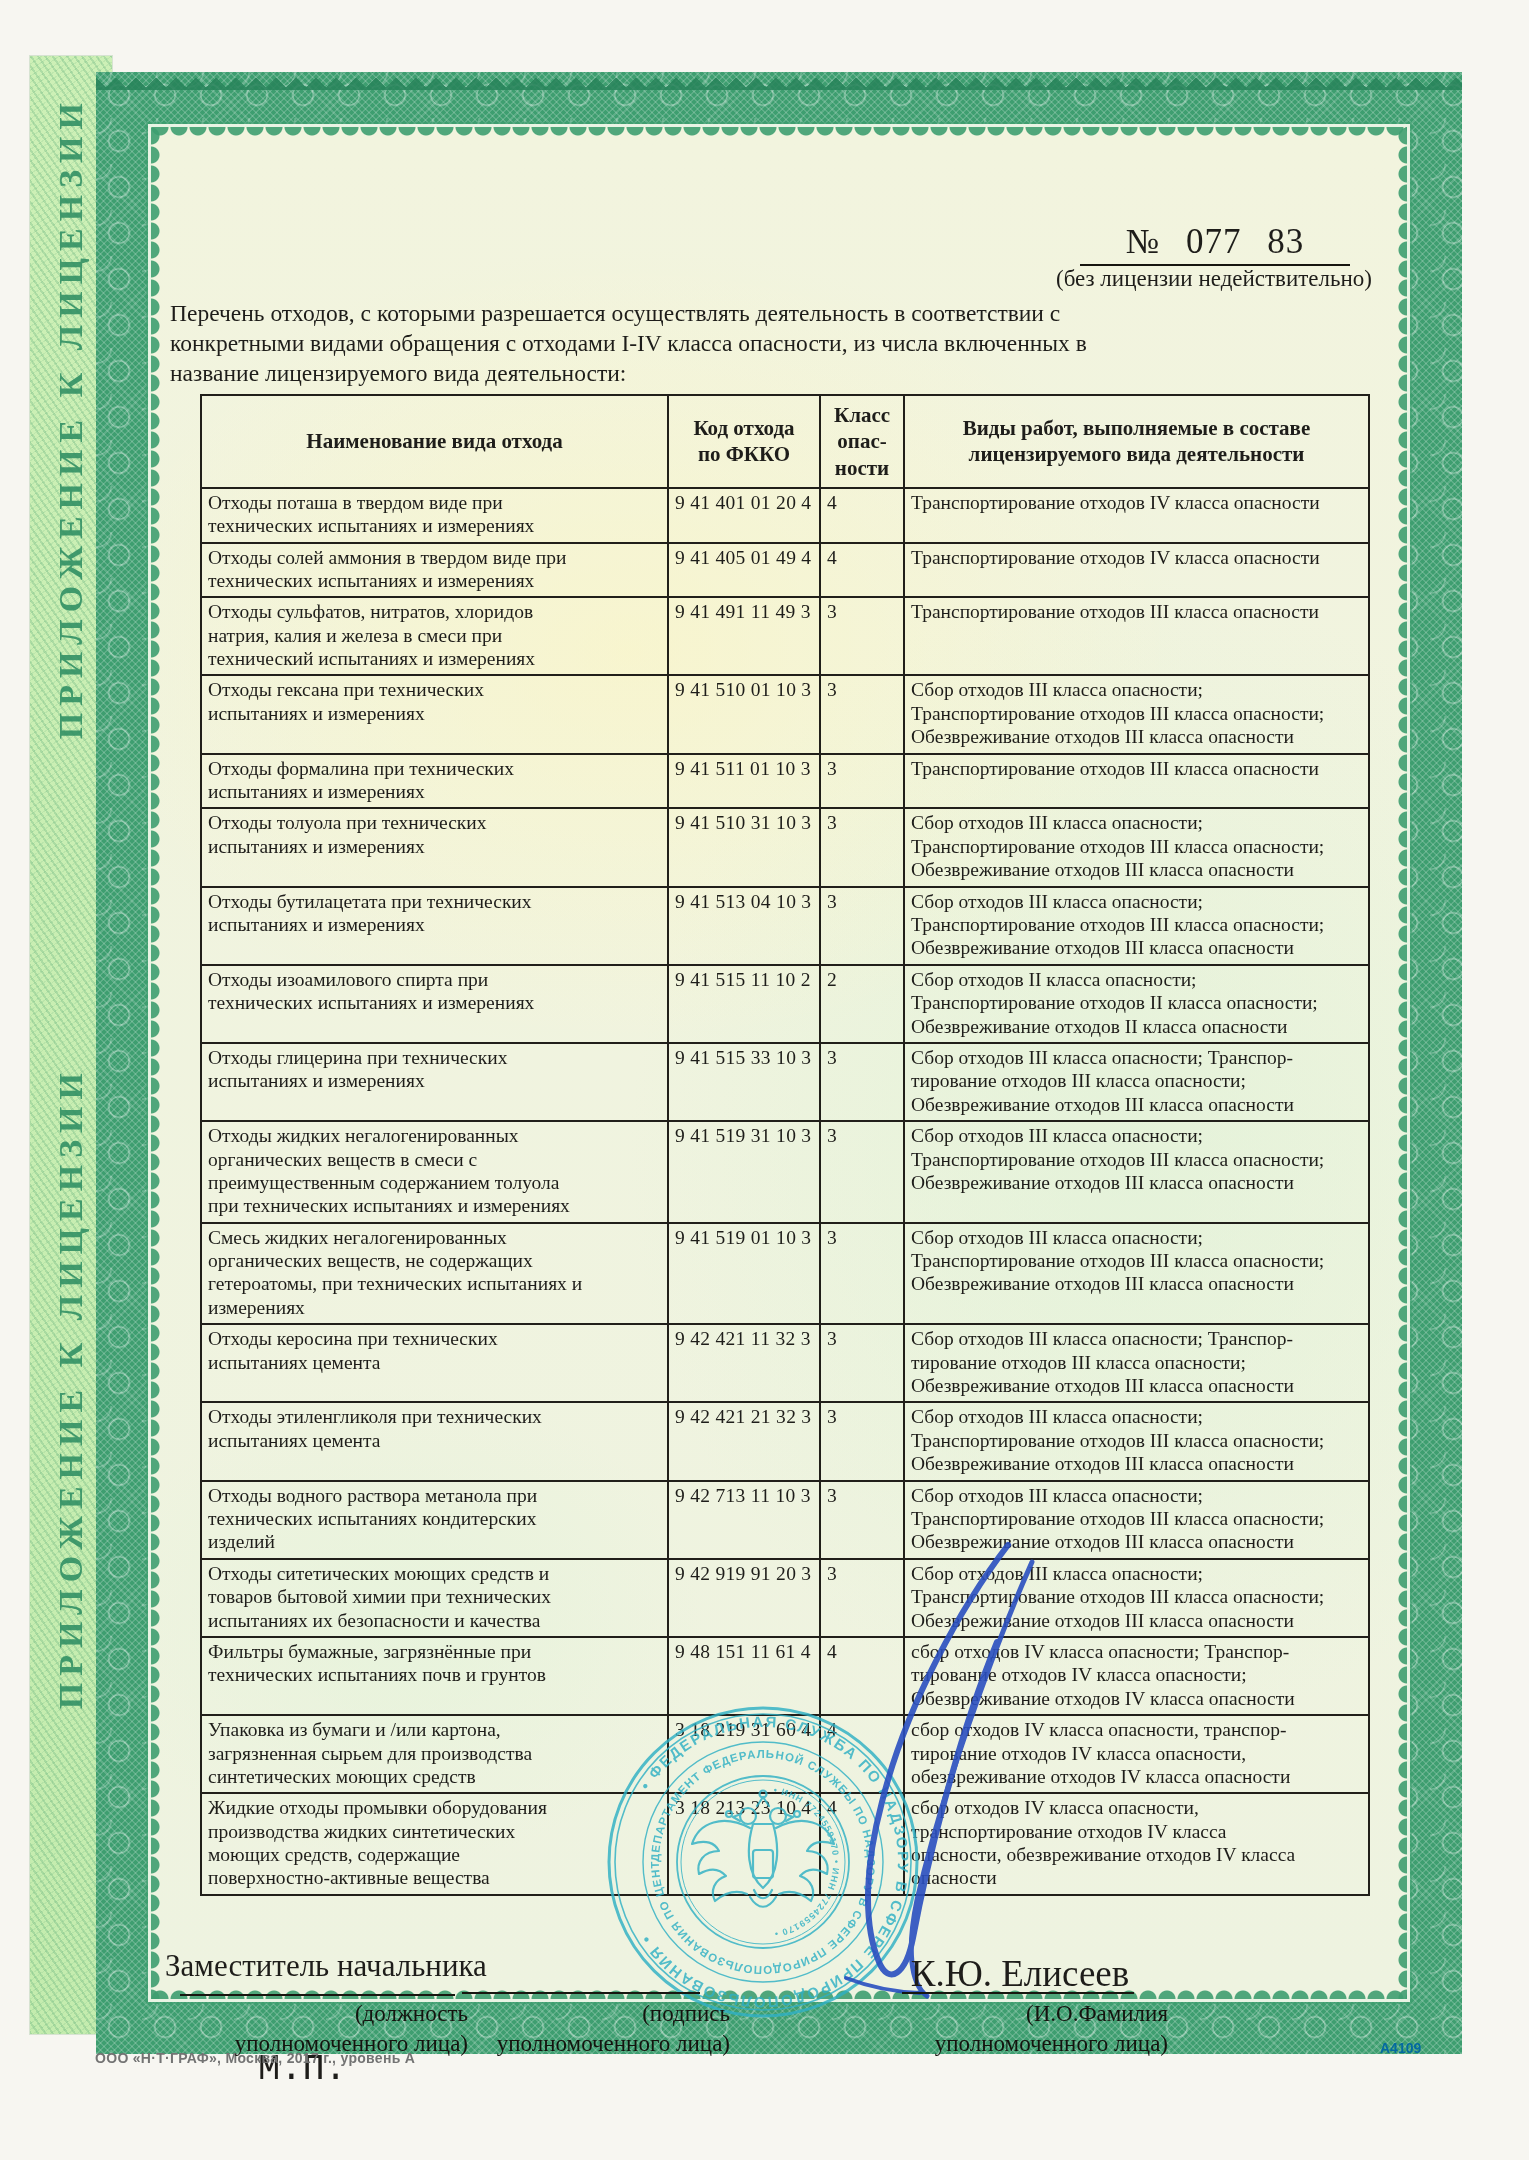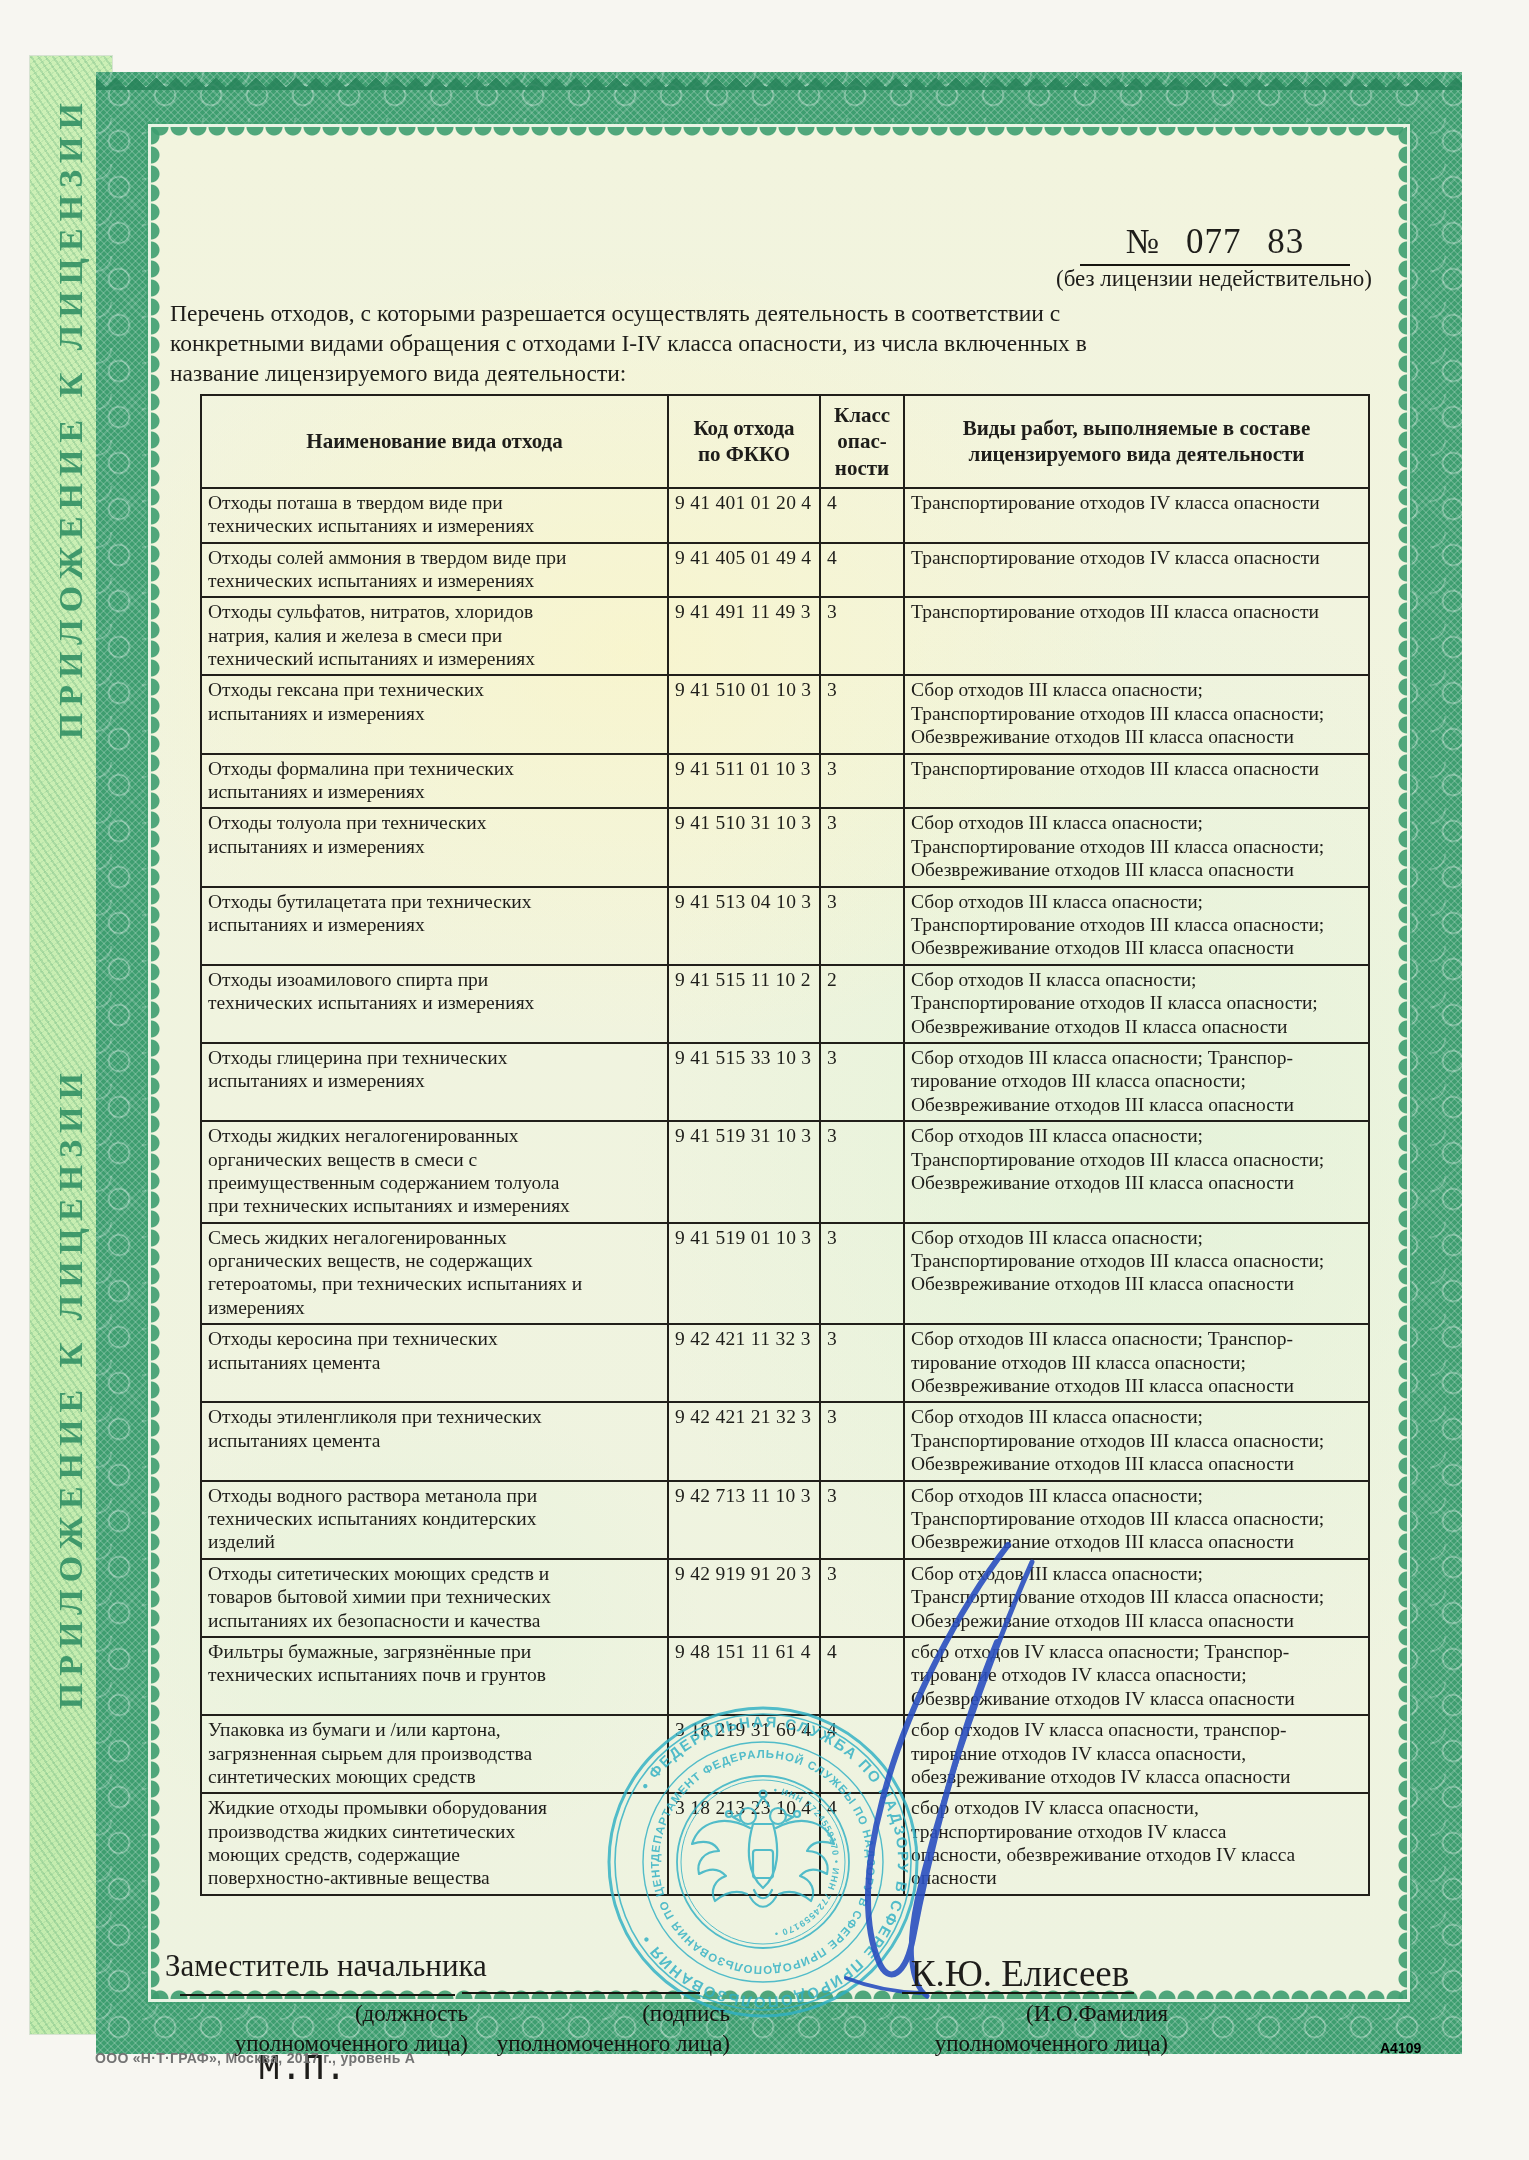--- a/index.html
+++ b/index.html
@@ -120,21 +120,21 @@
   .cap-1{left:168px;top:1999px;width:300px;}
   .cap-2{left:430px;top:1999px;width:300px;}
   .cap-3{left:868px;top:1999px;width:300px;}
   .fio{position:absolute;left:880px;top:1952px;width:280px;text-align:center;font-size:37px;z-index:6;}
   .mp{position:absolute;left:258px;top:2048px;font-size:37px;font-family:Liberation Mono, monospace;}
   .print-footer{
     position:absolute;left:95px;top:2050px;font-size:14px;color:#737373;
     font-family:"Liberation Sans",sans-serif;font-weight:bold;letter-spacing:.3px;
   }
   .sheet-code{
-    position:absolute;left:1380px;top:2040px;font-size:14px;color:#000000;
+    position:absolute;left:1380px;top:2040px;font-size:14px;color:#0369a1;
     font-family:"Liberation Sans",sans-serif;font-weight:bold;
   }
   
   svg.overlay{position:absolute;left:0;top:0;pointer-events:none;}
   .stamp-text{fill:#2fb0c4;font-family:"Liberation Sans",sans-serif;font-weight:bold;}
 </style>
 </head>
 <body>
 
 <div class="side-strip">

